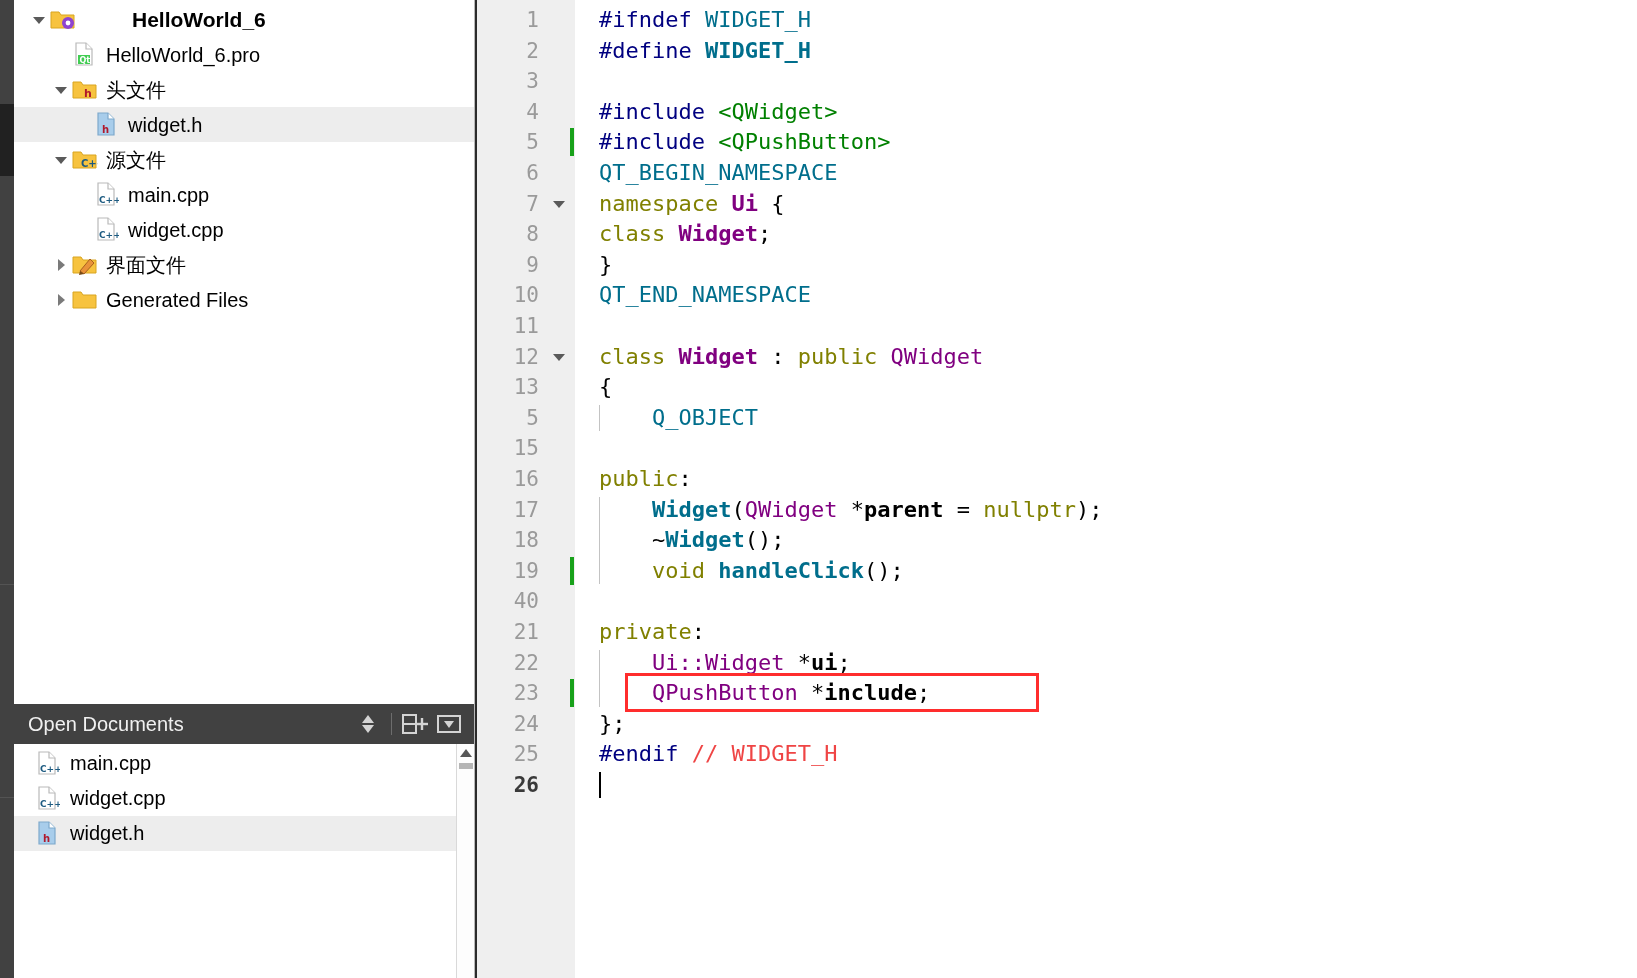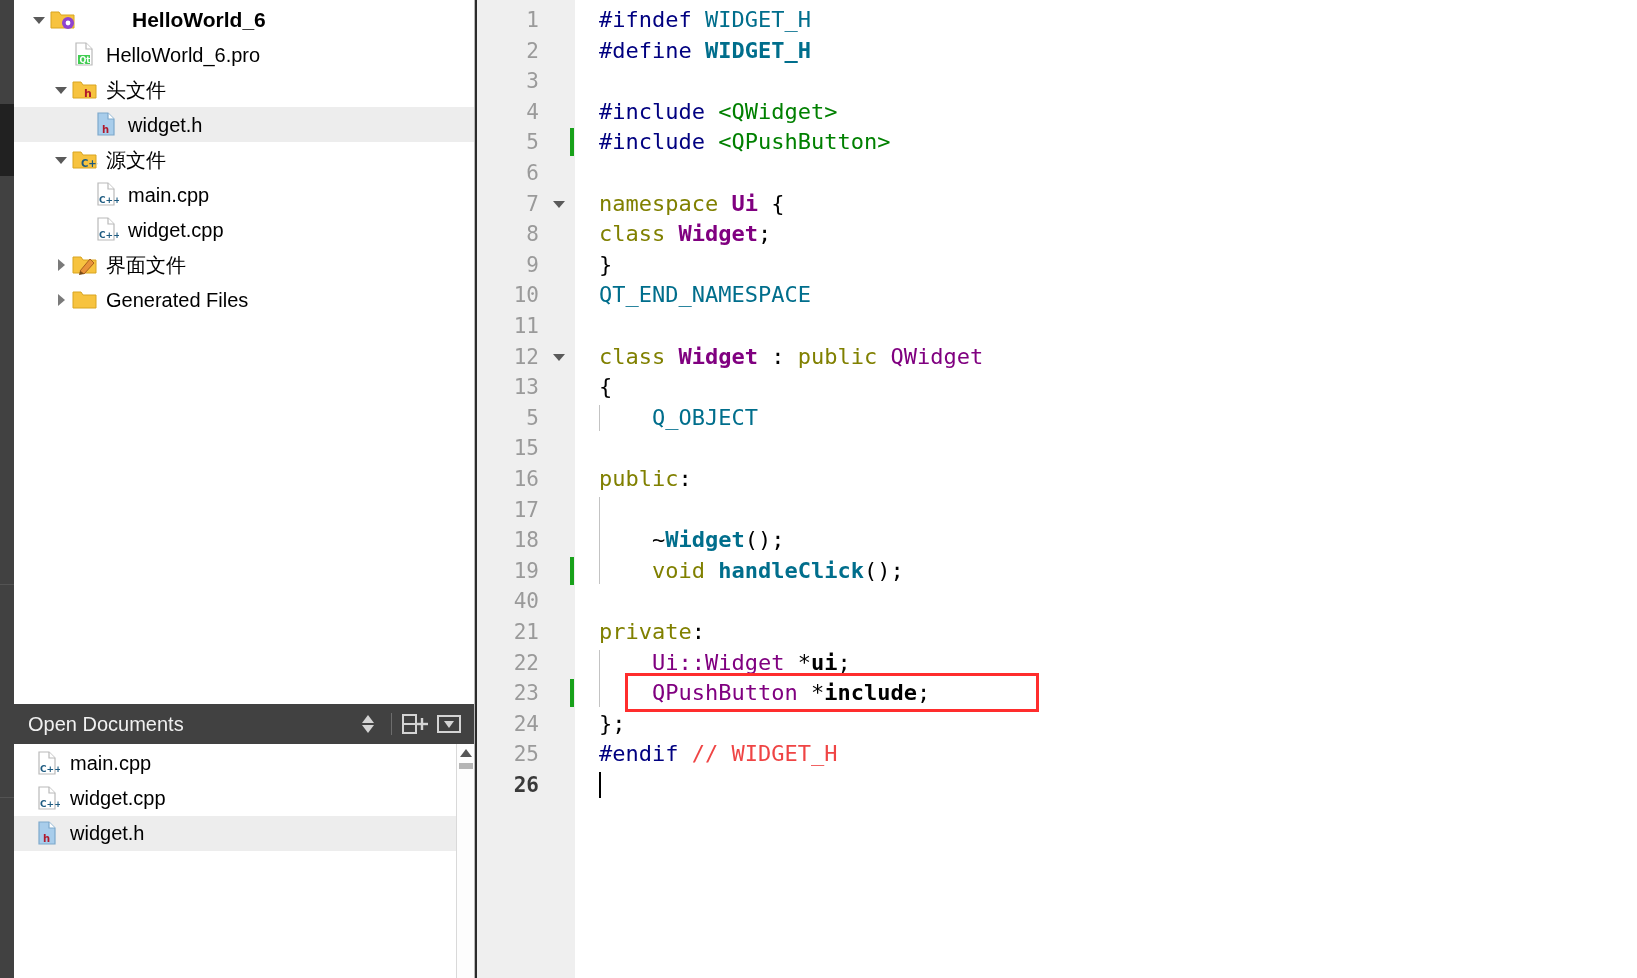--- a/index.html
+++ b/index.html
@@ -335,30 +335,32 @@
         <div class="ln" style="top: 708.8px;">24</div>
         <div class="ln" style="top: 739.4px;">25</div>
         <div class="ln" style="top: 770px; color: rgb(58, 58, 58); font-weight: bold;">26</div>
       </div>
     <div class="code-area" id="code-area">
         <div class="code-line" style="top: 5px; left: 24px;"><span class="c-pre">#ifndef </span><span class="c-mac">WIDGET_H</span></div>
         <div class="code-line" style="top: 35.6px; left: 24px;"><span class="c-pre">#define </span><span class="c-macb">WIDGET_H</span></div>
         <div class="code-line" style="top: 66.2px; left: 24px;"></div>
         <div class="code-line" style="top: 96.8px; left: 24px;"><span class="c-pre">#include </span><span class="c-inc">&lt;QWidget&gt;</span></div>
         <div class="code-line" style="top: 127.4px; left: 24px;"><span class="c-pre">#include </span><span class="c-inc">&lt;QPushButton&gt;</span></div>
+        <div class="code-line" style="top: 158px; left: 24px;"><span class="c-mac">QT_BEGIN_NAMESPACE</span></div>
         <div class="code-line" style="top: 188.6px; left: 24px;"><span class="c-kw">namespace </span><span class="c-typeb">Ui</span><span class="c-plain"> {</span></div>
         <div class="code-line" style="top: 219.2px; left: 24px;"><span class="c-kw">class </span><span class="c-typeb">Widget</span><span class="c-plain">;</span></div>
         <div class="code-line" style="top: 249.8px; left: 24px;"><span class="c-plain">}</span></div>
         <div class="code-line" style="top: 280.4px; left: 24px;"><span class="c-mac">QT_END_NAMESPACE</span></div>
         <div class="code-line" style="top: 311px; left: 24px;"></div>
         <div class="code-line" style="top: 341.6px; left: 24px;"><span class="c-kw">class </span><span class="c-typeb">Widget</span><span class="c-plain"> : </span><span class="c-kw">public </span><span class="c-type">QWidget</span></div>
         <div class="code-line" style="top: 372.2px; left: 24px;"><span class="c-plain">{</span></div>
         <div class="code-line" style="top: 402.8px; left: 24px;"><span class="c-plain">    </span><span class="c-mac">Q_OBJECT</span></div>
         <div class="code-line" style="top: 433.4px; left: 24px;"></div>
         <div class="code-line" style="top: 464px; left: 24px;"><span class="c-kw">public</span><span class="c-plain">:</span></div>
+        <div class="code-line" style="top: 494.6px; left: 24px;"><span class="c-plain">    </span><span class="c-fn">Widget</span><span class="c-plain">(</span><span class="c-type">QWidget</span><span class="c-plain"> *</span><span class="c-fld">parent</span><span class="c-plain"> = </span><span class="c-kw">nullptr</span><span class="c-plain">);</span></div>
         <div class="code-line" style="top: 525.2px; left: 24px;"><span class="c-plain">    ~</span><span class="c-fn">Widget</span><span class="c-plain">();</span></div>
         <div class="code-line" style="top: 555.8px; left: 24px;"><span class="c-plain">    </span><span class="c-kw">void </span><span class="c-fn">handleClick</span><span class="c-plain">();</span></div>
         <div class="code-line" style="top: 586.4px; left: 24px;"></div>
         <div class="code-line" style="top: 617px; left: 24px;"><span class="c-kw">private</span><span class="c-plain">:</span></div>
         <div class="code-line" style="top: 647.6px; left: 24px;"><span class="c-plain">    </span><span class="c-type">Ui::Widget</span><span class="c-plain"> *</span><span class="c-fld">ui</span><span class="c-plain">;</span></div>
         <div class="code-line" style="top: 678.2px; left: 24px;"><span class="c-plain">    </span><span class="c-type">QPushButton</span><span class="c-plain"> *</span><span class="c-fld">include</span><span class="c-plain">;</span></div>
         <div class="code-line" style="top: 708.8px; left: 24px;"><span class="c-plain">};</span></div>
         <div class="code-line" style="top: 739.4px; left: 24px;"><span class="c-pre">#endif </span><span class="c-cmt">// WIDGET_H</span></div>
         <div class="code-line" style="top: 770px; left: 24px;"></div>
         <div class="ind-guide" style="left: 24px; top: 404.8px; height: 26.6px;"></div>

